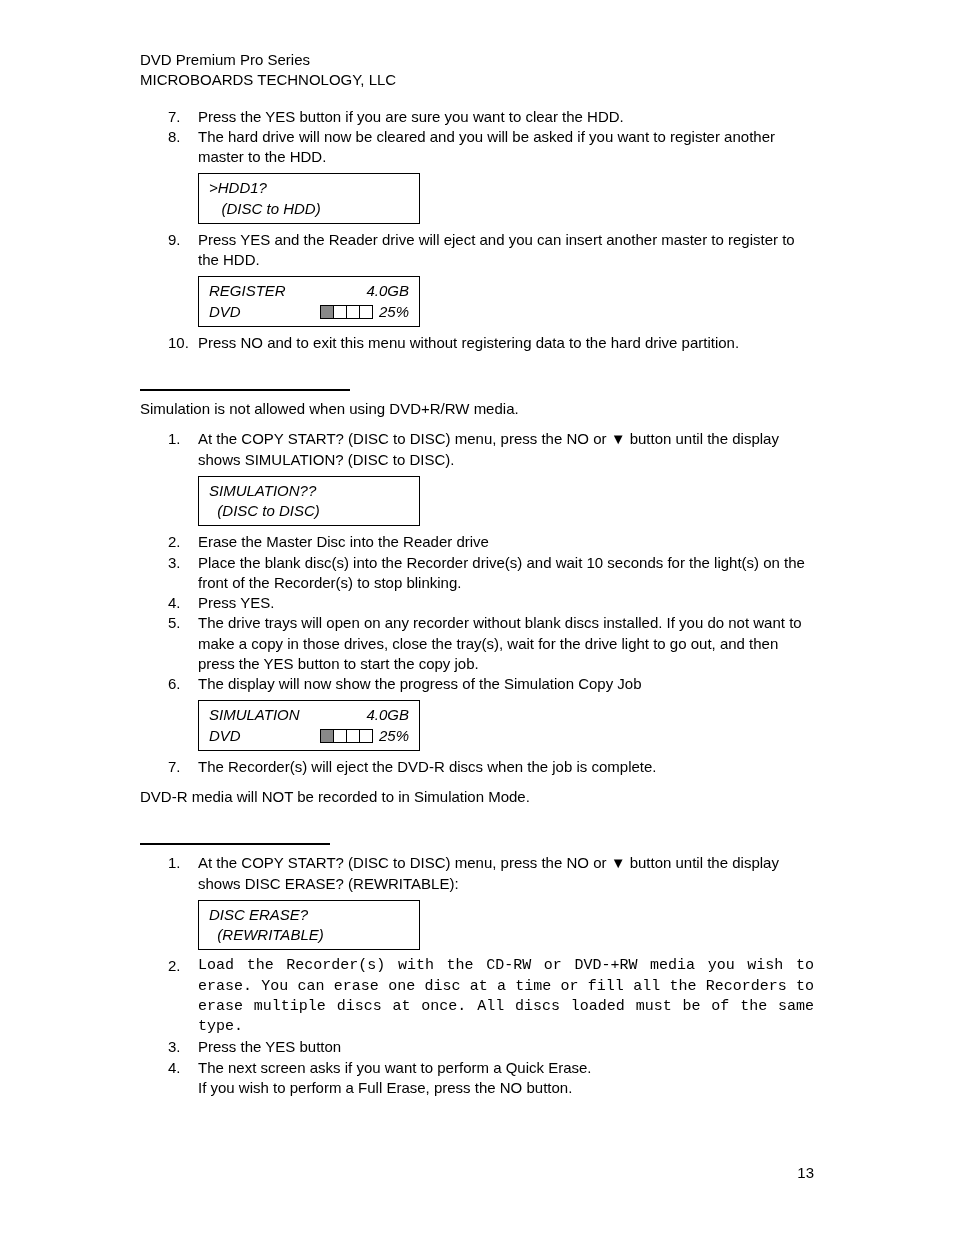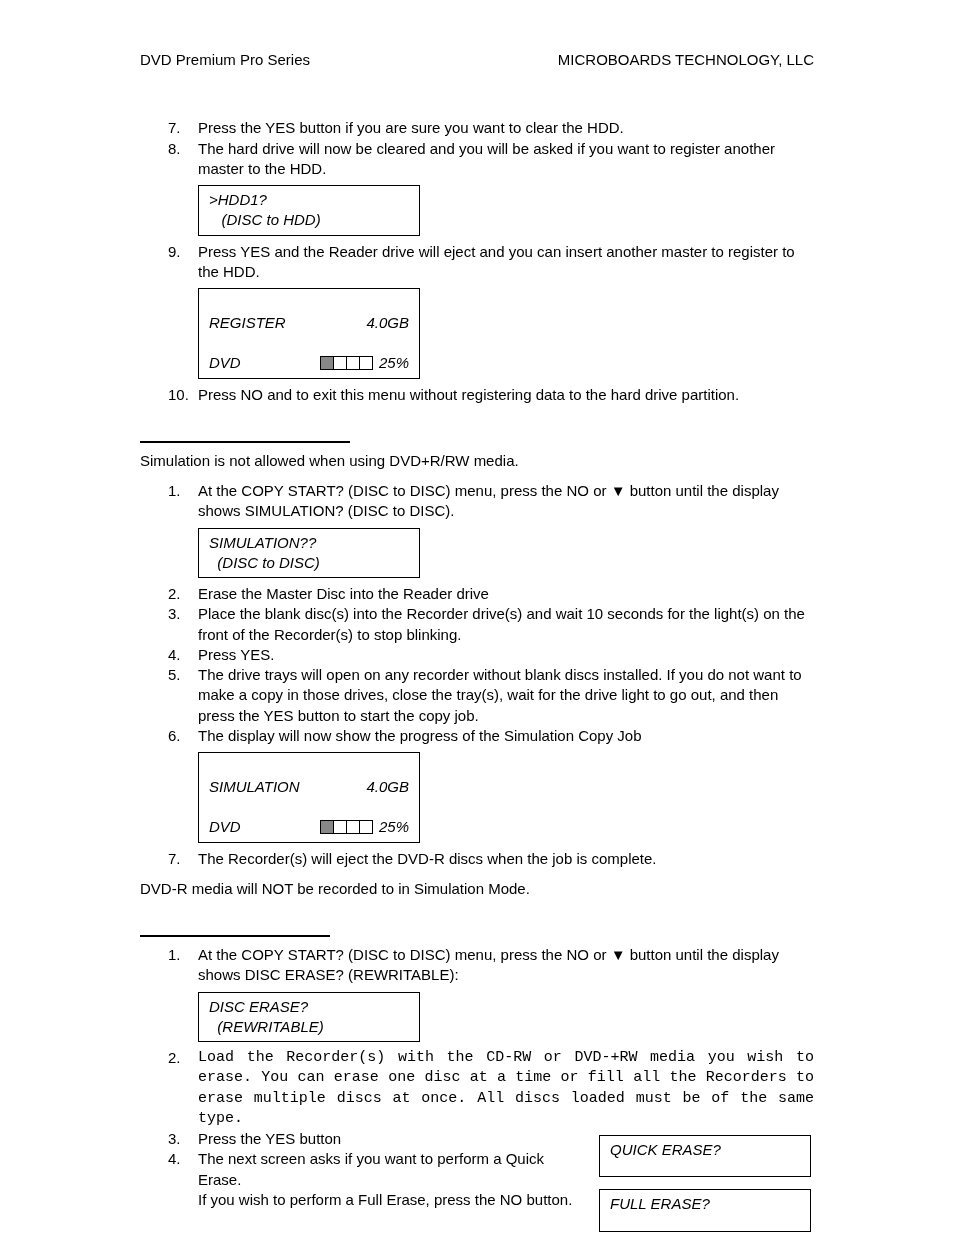--- a/index.html
+++ b/index.html
@@ -9,21 +9,22 @@
     background: #fff;
     margin: 0;
     padding: 50px 140px 40px 140px;
     width: 954px;
     box-sizing: border-box;
     line-height: 1.35;
   }
   .header {
     display: flex;
     justify-content: space-between;
-    margin-bottom: 48px;
+    margin-bottom: 16px;
+    flex-direction: column;
   }
   .ol-item {
     display: flex;
     margin-left: 28px;
   }
   .ol-num {
     min-width: 30px;
   }
   .ol-text {
     flex: 1;
@@ -35,21 +36,20 @@
     display: inline-block;
     min-width: 200px;
     font-family: Arial, Helvetica, sans-serif;
     font-style: italic;
   }
   .lcd-row {
     display: flex;
     justify-content: space-between;
     align-items: flex-end;
     gap: 35px;
-    margin-top: 20px;
   }
   .progress-wrap {
     display: flex;
     align-items: center;
     gap: 6px;
   }
   .progress {
     display: flex;
     border: 1px solid #000;
     height: 12px;
@@ -195,24 +195,20 @@
 <div class="lcd">
   <div>DISC ERASE?</div>
   <div>&nbsp;&nbsp;(REWRITABLE)</div>
 </div>
 <div class="ol-item">
   <span class="ol-num">2.</span>
   <span class="ol-text" style="text-align:justify;font-family:Liberation Mono, monospace;">Load the Recorder(s) with the CD-RW or DVD-+RW media you wish to erase.  You can erase one disc at a time or fill all the Recorders to erase multiple discs at once.  All discs loaded must be of the same type.</span>
 </div>
 
 <div class="clearfix">
-  <div class="side-boxes">
-    <div class="lcd"><span>QUICK ERASE?</span></div>
-    <div class="lcd"><span>FULL ERASE?</span></div>
-  </div>
 
   <div class="ol-item">
     <span class="ol-num">3.</span>
     <span class="ol-text">Press the YES button</span>
   </div>
   <div class="ol-item">
     <span class="ol-num">4.</span>
     <span class="ol-text">
       <span>The next screen asks if you want to perform a Quick Erase.</span><br>
       <span>If you wish to perform a Full Erase, press the NO button.</span>

